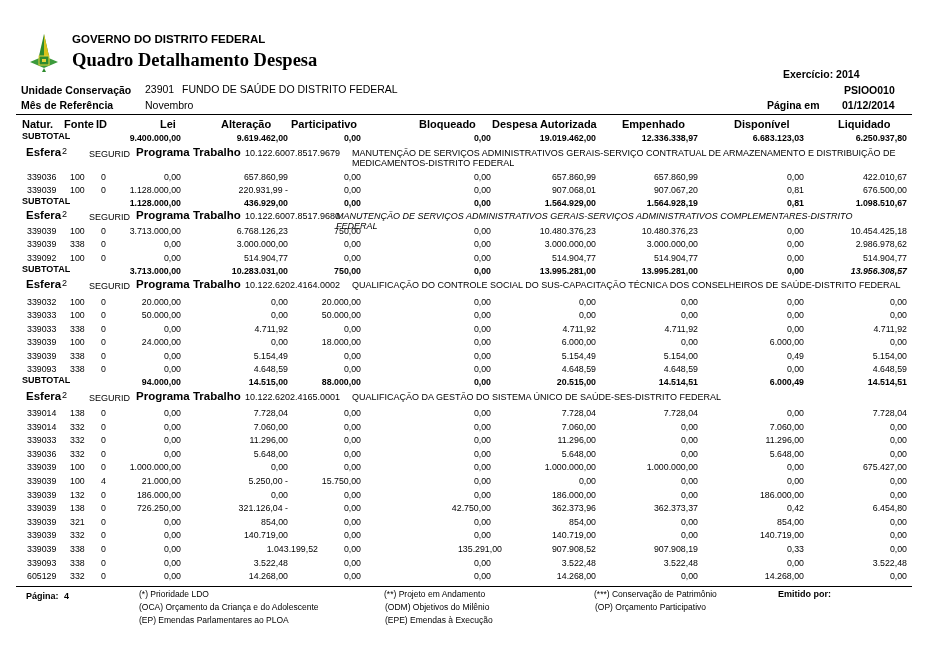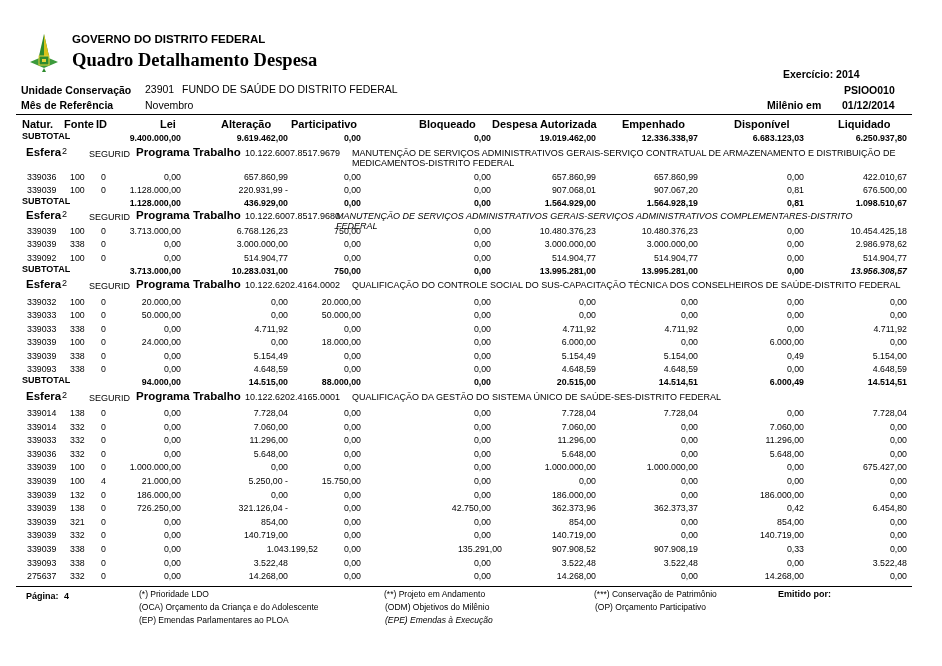--- a/index.html
+++ b/index.html
@@ -42,21 +42,21 @@
 <div class="abs lbl-b" style="left:783px;top:68px;">Exercício: 2014</div>
 <div class="abs lbl-b" style="left:844px;top:84px;">PSIOO010</div>
 
 <div class="abs lbl-b" style="left:21px;top:84px;">Unidade Conservação</div>
 <div class="abs val" style="left:145px;top:83px;">23901</div>
 <div class="abs val" style="left:182px;top:83px;">FUNDO DE SAÚDE DO DISTRITO FEDERAL</div>
 
 <div class="abs lbl-b" style="left:21px;top:99px;">Mês de Referência</div>
 <div class="abs val" style="left:145px;top:99px;">Novembro</div>
 
-<div class="abs lbl-b" style="left:767px;top:99px;">Milênio em</div>
+<div class="abs lbl-b" style="left:767px;top:99px;">Página em</div>
 <div class="abs lbl-b" style="left:842px;top:99px;">01/12/2014</div>
 
 <div class="hr" style="top:114px;"></div>
 
 <div class="colhead" style="left:22px;">Natur.</div>
 <div class="colhead" style="left:64px;">Fonte</div>
 <div class="colhead" style="left:96px;">ID</div>
 <div class="colhead" style="left:160px;">Lei</div>
 <div class="colhead" style="left:221px;">Alteração</div>
 <div class="colhead" style="left:291px;">Participativo</div>
@@ -436,21 +436,21 @@
       <span class="r" style="right: 761px;">0,00</span>
       <span class="r" style="right: 654px;">3.522,48</span>
       <span class="r" style="right: 581px;">0,00</span>
       <span class="r" style="right: 451px;">0,00</span>
       <span class="r" style="right: 346px;">3.522,48</span>
       <span class="r" style="right: 244px;">3.522,48</span>
       <span class="r" style="right: 138px;">0,00</span>
       <span class="r" style="right: 35px;">3.522,48</span>
     </div>
     <div class="row" style="top: 571.2px;">
-      <span style="left: 27px;">275637</span>
+      <span style="left: 27px;">605129</span>
       <span style="left: 70px;">332</span>
       <span style="left: 101px;">0</span>
       <span class="r" style="right: 761px;">0,00</span>
       <span class="r" style="right: 654px;">14.268,00</span>
       <span class="r" style="right: 581px;">0,00</span>
       <span class="r" style="right: 451px;">0,00</span>
       <span class="r" style="right: 346px;">14.268,00</span>
       <span class="r" style="right: 244px;">0,00</span>
       <span class="r" style="right: 138px;">14.268,00</span>
       <span class="r" style="right: 35px;">0,00</span>
@@ -461,13 +461,13 @@
 <div class="foot foot-b" style="left:26px;top:591px;">Página:</div>
 <div class="foot foot-b" style="left:64px;top:591px;">4</div>
 <div class="foot" style="left:139px;top:589px;">(*)  Prioridade LDO</div>
 <div class="foot" style="left:384px;top:589px;">(**)  Projeto em Andamento</div>
 <div class="foot" style="left:594px;top:589px;">(***)  Conservação de Patrimônio</div>
 <div class="foot foot-b" style="left:778px;top:589px;">Emitido por:</div>
 <div class="foot" style="left:139px;top:602px;">(OCA)  Orçamento da Criança e do Adolescente</div>
 <div class="foot" style="left:385px;top:602px;">(ODM) Objetivos do Milênio</div>
 <div class="foot" style="left:595px;top:602px;">(OP) Orçamento Participativo</div>
 <div class="foot" style="left:139px;top:615px;">(EP)  Emendas Parlamentares ao PLOA</div>
-<div class="foot" style="left:385px;top:615px;font-style:italic;">(EPE) Emendas à Execução</div>
+<div class="foot" style="left:385px;top:615px;">(EPE) Emendas à Execução</div>
 
 </body></html>

